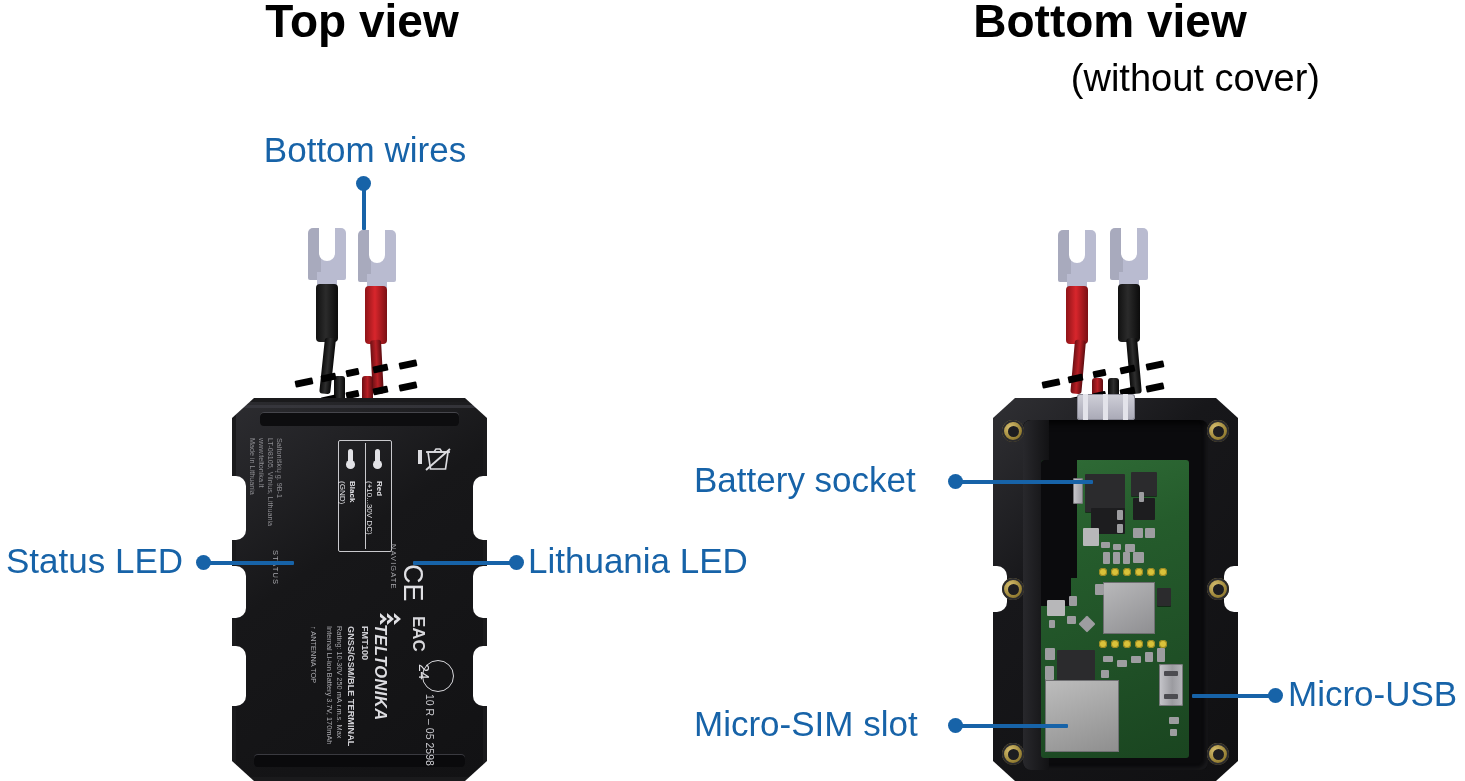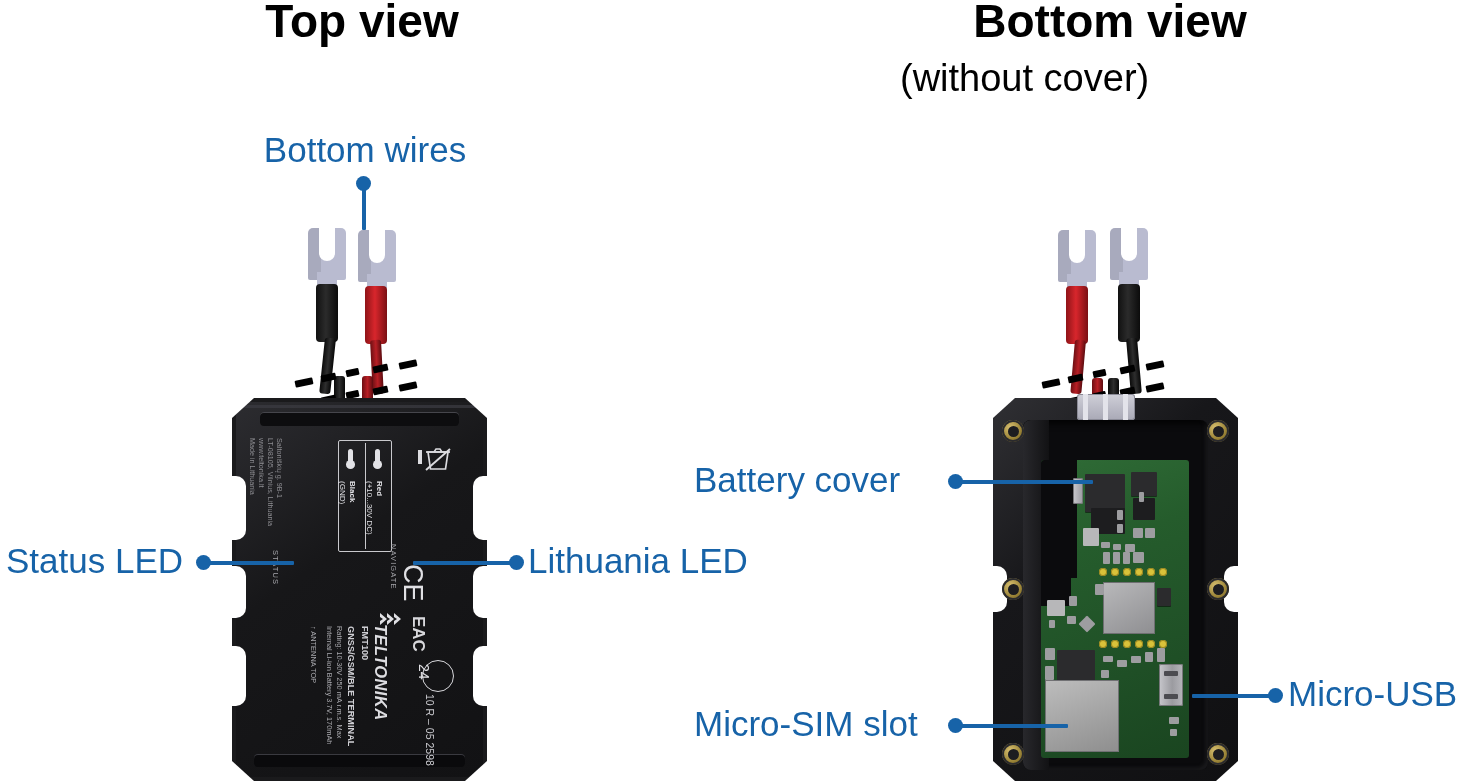--- a/index.html
+++ b/index.html
@@ -9,21 +9,21 @@
     font-family:"Liberation Sans","DejaVu Sans",sans-serif;
     -webkit-font-smoothing:antialiased;
   }
 
   
   .title{
     position:absolute;text-align:center;color:#000000;
     font-weight:700;font-size:46px;line-height:50px;white-space:nowrap;
   }
   .subtitle{
-    position:absolute;text-align:left;color:#000000;
+    position:absolute;text-align:right;color:#000000;
     font-weight:400;font-size:38px;line-height:44px;white-space:nowrap;
   }
 
   
   .callout{
     position:absolute;color:#1763A8;font-size:35px;line-height:40px;
     white-space:nowrap;font-weight:400;
   }
   .lead-line{position:absolute;background:#1763A8;height:4px;border-radius:1px;}
   .lead-line.vert{width:4px;height:auto;}
@@ -490,21 +490,21 @@
     <div class="simslot"></div>
     <div class="usb">
       <div class="mouth"></div>
       <div class="mouth2"></div>
     </div>
     <div class="cmp silver2" style="right:10px;bottom:34px;width:10px;height:7px;"></div>
     <div class="cmp silver2" style="right:12px;bottom:22px;width:7px;height:7px;"></div>
   </div>
 </div>
 
-<div class="callout" style="left:694px;top:460px;">Battery cover</div>
+<div class="callout" style="left:694px;top:460px;">Battery socket</div>
 <div class="lead-dot" style="left:948px;top:474px;"></div>
 <div class="lead-line" style="left:958px;top:479.5px;width:135px;"></div>
 
 <div class="callout" style="left:694px;top:704px;">Micro-SIM slot</div>
 <div class="lead-dot" style="left:948px;top:718px;"></div>
 <div class="lead-line" style="left:958px;top:723.5px;width:110px;"></div>
 
 <div class="lead-line" style="left:1192px;top:693.5px;width:80px;"></div>
 <div class="lead-dot" style="left:1268px;top:688px;"></div>
 <div class="callout" style="left:1288px;top:674px;">Micro-USB</div>

